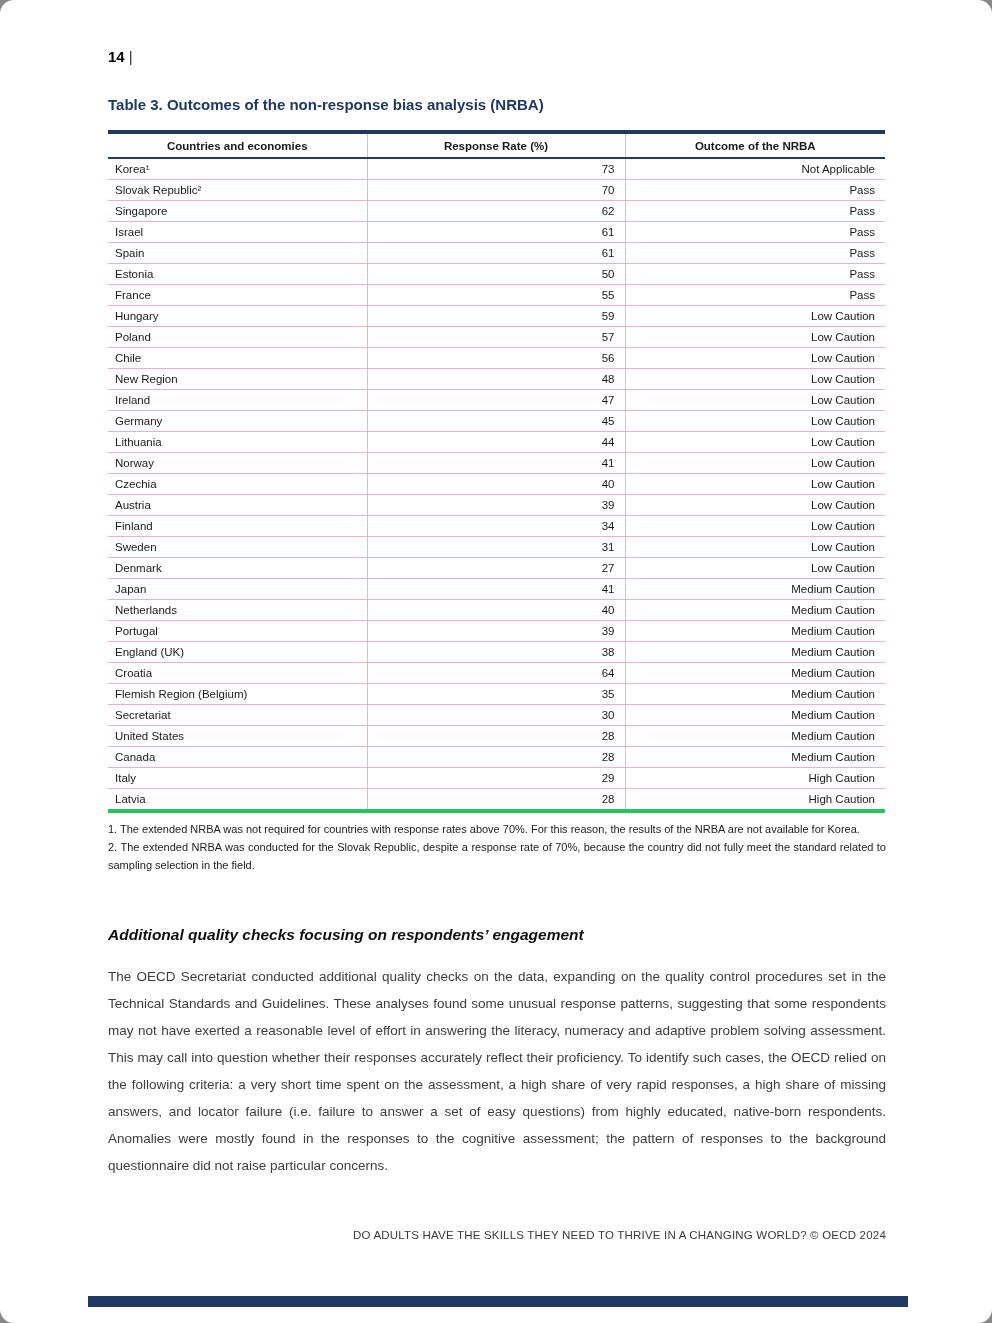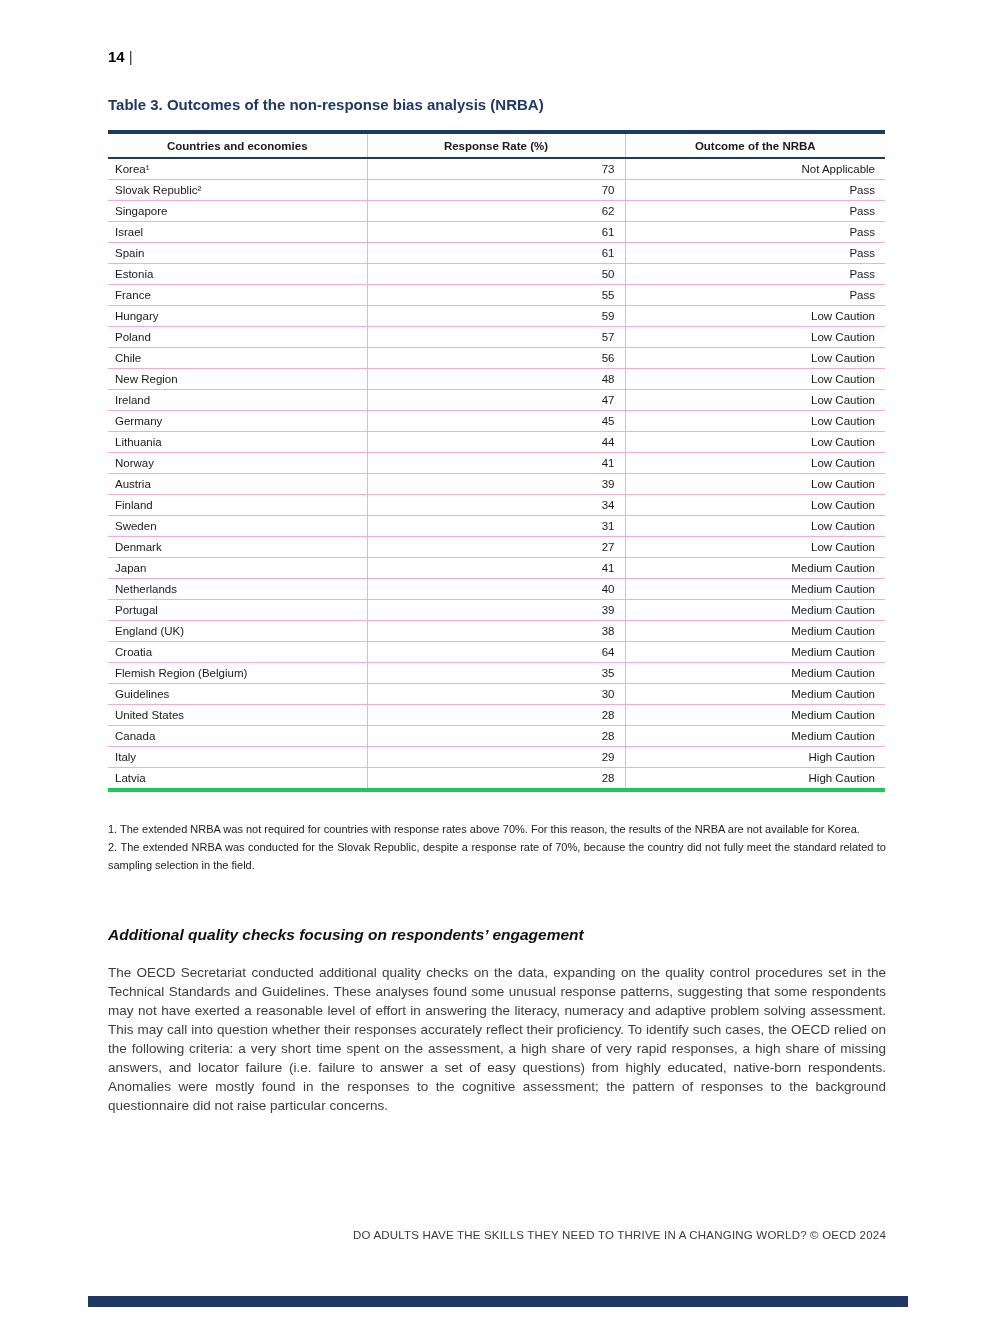--- a/index.html
+++ b/index.html
@@ -4,20 +4,21 @@
 <style>
   html,body{margin:0;padding:0;background:#888;}
   .page{
     position:relative;
     width:992px;height:1323px;
     background:#ffffff;
     font-family:"Liberation Sans", sans-serif;
     color:#1a1a1a;
     overflow:hidden;
     margin:0 auto;
+    border-radius:14px;
   }
   .page-number{
     position:absolute;left:108px;top:48px;
     font-size:15px;font-weight:bold;color:#000;
   }
   .page-number .pipe{font-weight:normal;color:#333;padding-left:4px;}
   .table-title{
     position:absolute;left:108px;top:96px;width:780px;
     font-size:15px;font-weight:bold;color:#1f3864;
   }
@@ -48,21 +49,21 @@
     position:absolute;left:108px;top:820px;width:778px;
     font-size:11px;line-height:18px;color:#222;
     text-align:justify;
   }
   .section-heading{
     position:absolute;left:108px;top:926px;width:778px;
     font-size:15.5px;font-weight:bold;font-style:italic;color:#111;
   }
   .body-paragraph{
     position:absolute;left:108px;top:963px;width:778px;
-    font-size:13.5px;line-height:19px;color:#3d3d3d;
+    font-size:13.5px;line-height:27px;color:#3d3d3d;
     text-align:justify;
   }
   .footer-line{
     position:absolute;left:108px;top:1229px;width:778px;
     font-size:11.5px;color:#3a3a3a;
     text-align:right;letter-spacing:0.2px;
   }
   .bottom-bar{
     position:absolute;left:88px;top:1296px;width:820px;height:11px;
     background:#1f3864;
@@ -162,20 +163,25 @@
           <td class="country">Lithuania</td>
           <td class="rate">44</td>
           <td class="outcome">Low Caution</td>
         </tr>
         <tr>
           <td class="country">Norway</td>
           <td class="rate">41</td>
           <td class="outcome">Low Caution</td>
         </tr>
         <tr>
+          <td class="country">Czechia</td>
+          <td class="rate">40</td>
+          <td class="outcome">Low Caution</td>
+        </tr>
+        <tr>
           <td class="country">Austria</td>
           <td class="rate">39</td>
           <td class="outcome">Low Caution</td>
         </tr>
         <tr>
           <td class="country">Finland</td>
           <td class="rate">34</td>
           <td class="outcome">Low Caution</td>
         </tr>
         <tr>
@@ -212,21 +218,21 @@
           <td class="country">Croatia</td>
           <td class="rate">64</td>
           <td class="outcome">Medium Caution</td>
         </tr>
         <tr>
           <td class="country">Flemish Region (Belgium)</td>
           <td class="rate">35</td>
           <td class="outcome">Medium Caution</td>
         </tr>
         <tr>
-          <td class="country">Guidelines</td>
+          <td class="country">Secretariat</td>
           <td class="rate">30</td>
           <td class="outcome">Medium Caution</td>
         </tr>
         <tr>
           <td class="country">United States</td>
           <td class="rate">28</td>
           <td class="outcome">Medium Caution</td>
         </tr>
         <tr>
           <td class="country">Canada</td>

